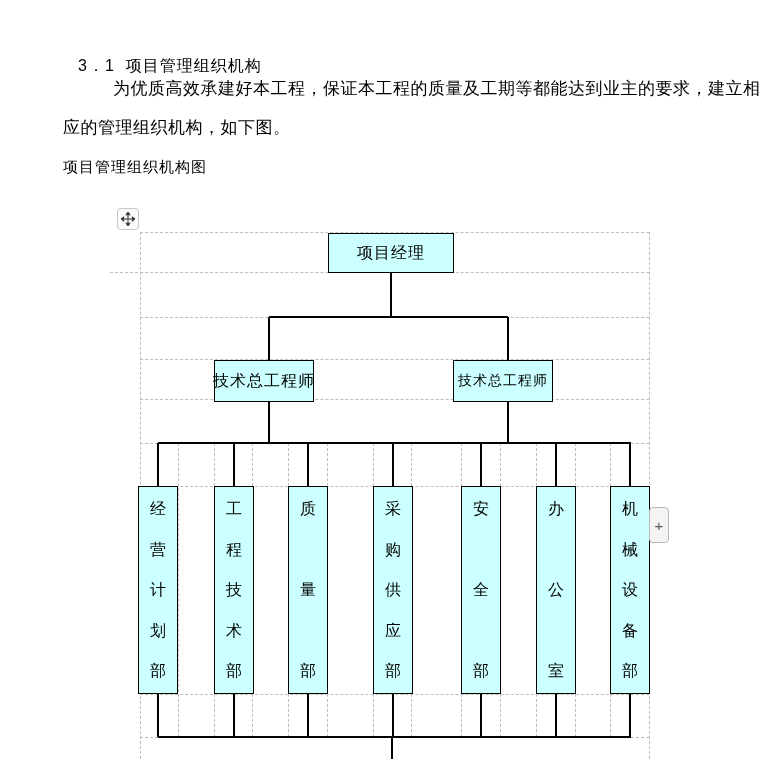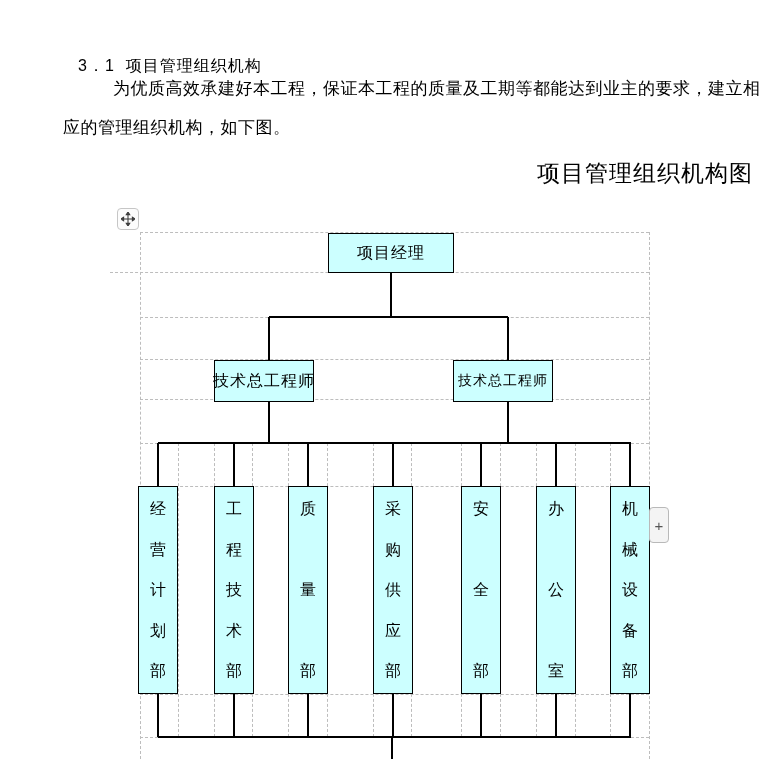--- a/index.html
+++ b/index.html
@@ -11,22 +11,22 @@
     position:absolute;left:78px;top:16px;font-size:16px;font-weight:normal;
     letter-spacing:1px;white-space:pre;margin-top:40px;
   }
   .bodyline{
     position:absolute;left:63px;width:700px;font-size:17px;letter-spacing:0.5px;
     white-space:pre;
   }
   .line1{top:77px;text-indent:50px;}
   .line2{top:116px;}
   .caption{
-    position:absolute;left:63px;top:158px;width:690px;text-align:right;
-    font-size:23px;letter-spacing:1px;
+    position:absolute;left:63px;top:158px;width:690px;text-align:left;
+    font-size:15px;letter-spacing:1px;
   }
   .gridline{position:absolute;}
   .gridline.h{border-top:1px dashed #bdbdbd;height:0;}
   .gridline.v{border-left:1px dashed #bdbdbd;width:0;}
   .conn{position:absolute;background:#000;}
   .conn.h{height:2px;}
   .conn.v{width:2px;}
   .orgbox{
     position:absolute;background:#ccffff;border:1.5px solid #000;box-sizing:border-box;
     display:flex;align-items:center;justify-content:center;

